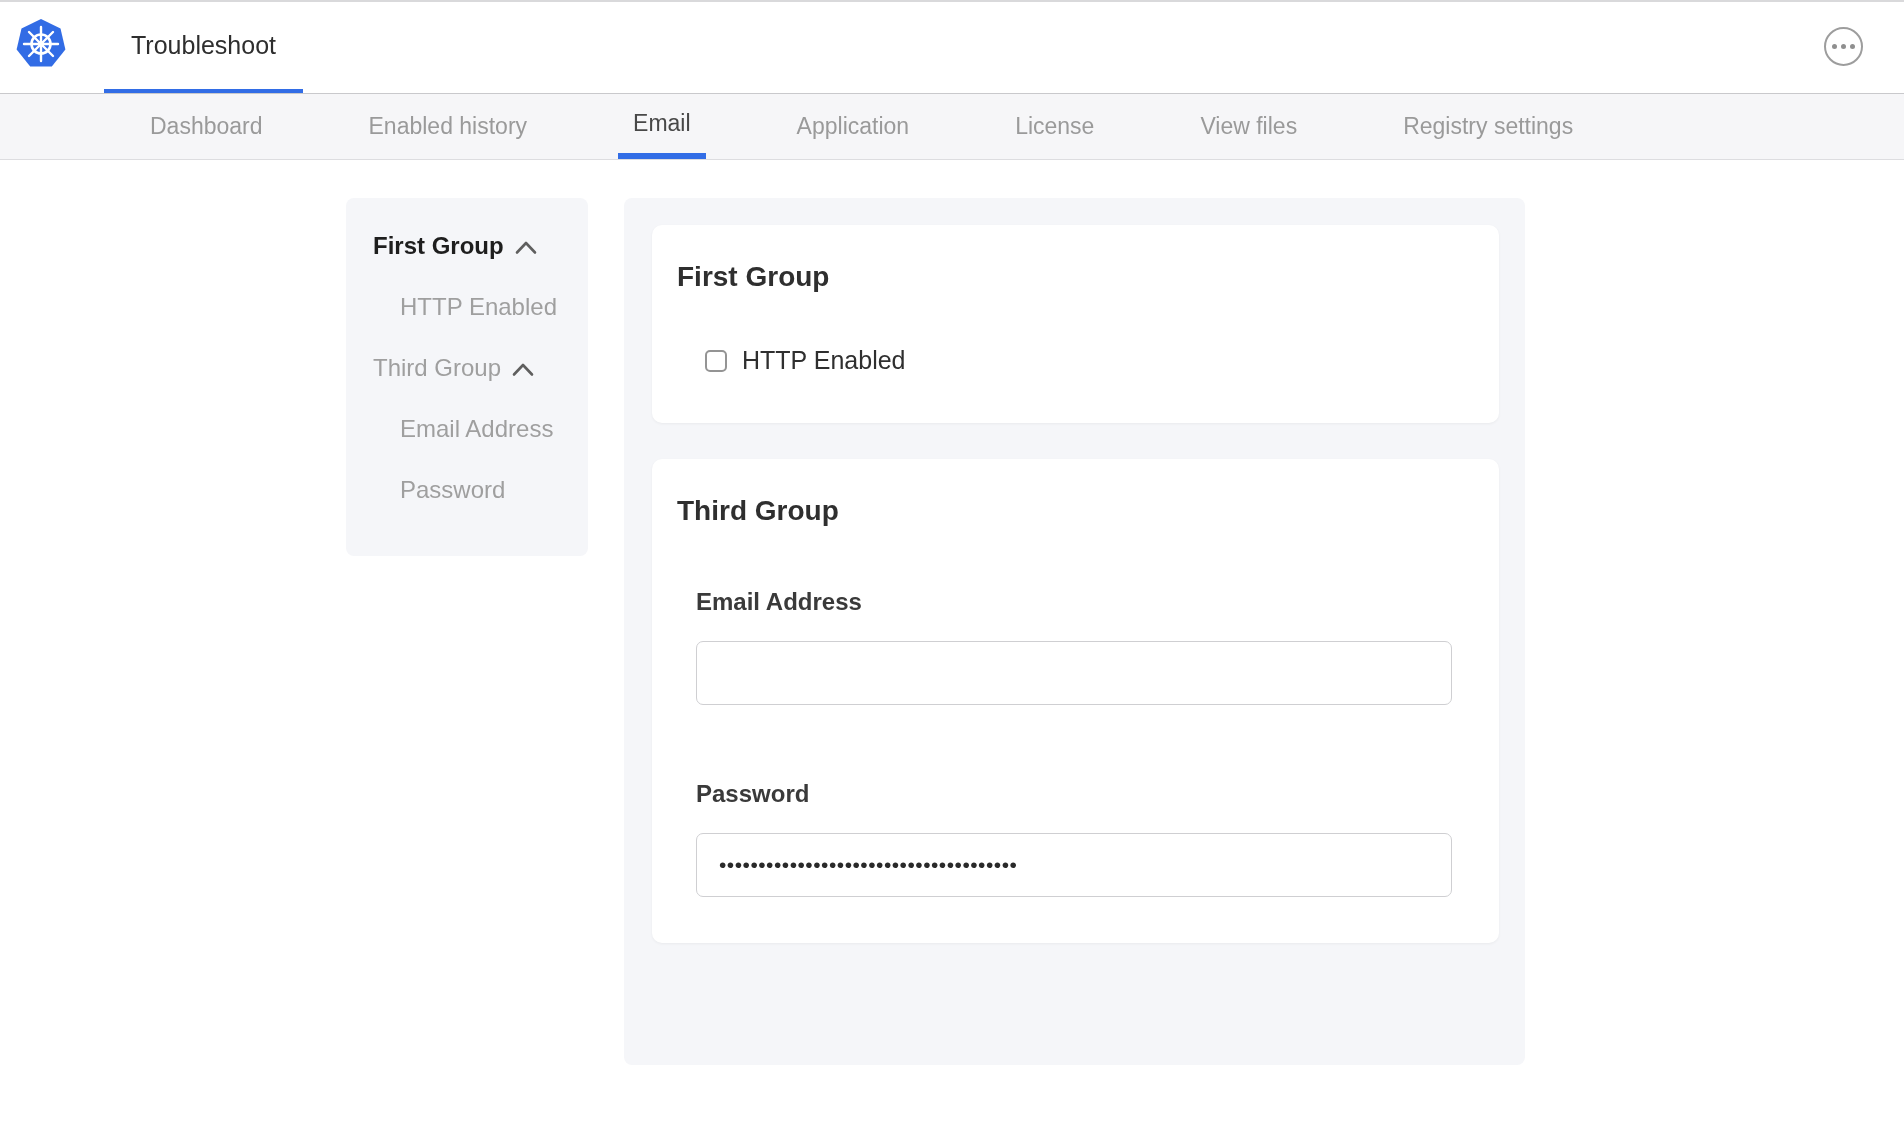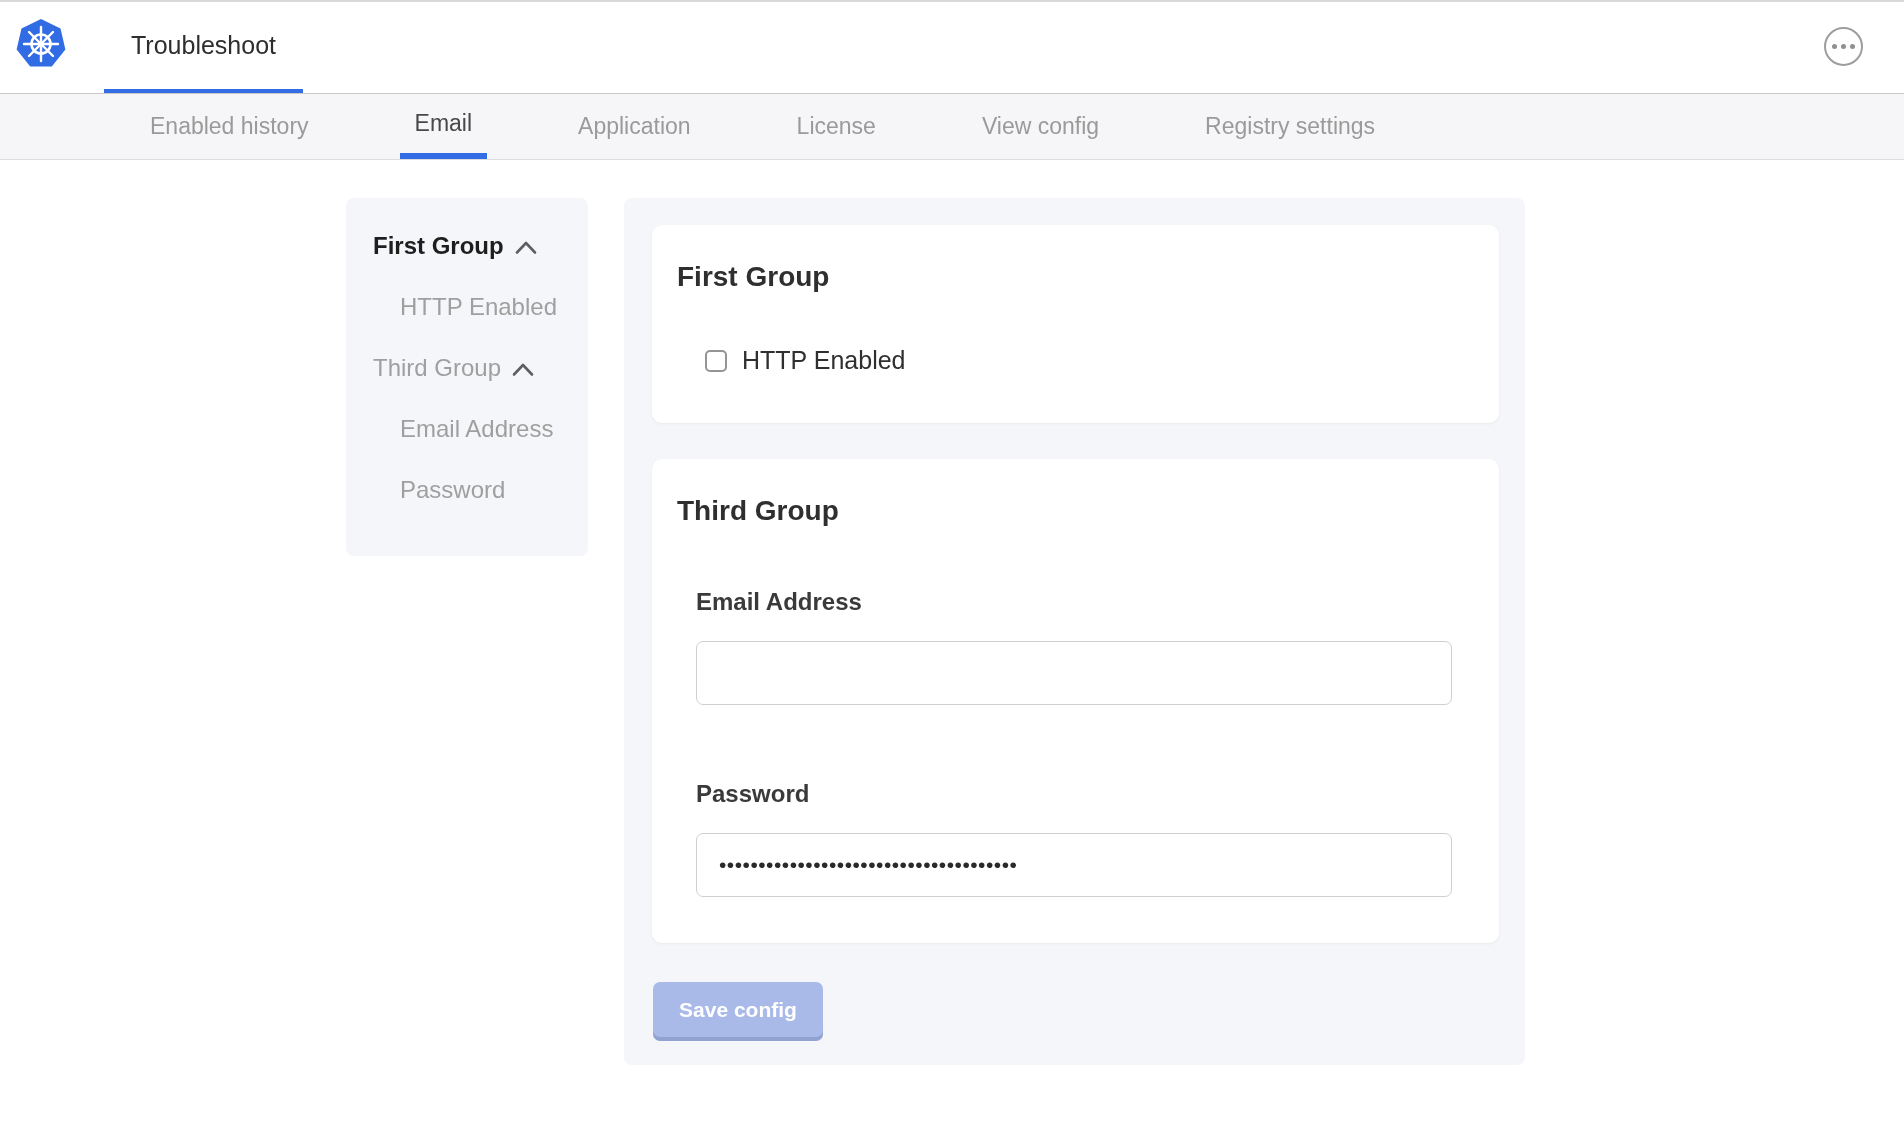--- a/index.html
+++ b/index.html
@@ -76,33 +76,36 @@
 
   <div class="menu-btn">
     <span class="dot"></span>
     <span class="dot"></span>
     <span class="dot"></span>
   </div>
 </div>
 
 <div class="subnav">
   <div class="nav-tab">
+      <span>Dashboard</span>
+    </div>
+  <div class="nav-tab">
       <span>Enabled history</span>
     </div>
   <div class="nav-tab active">
       <span>Email</span>
     </div>
   <div class="nav-tab">
       <span>Application</span>
     </div>
   <div class="nav-tab">
       <span>License</span>
     </div>
   <div class="nav-tab">
-      <span>View config</span>
+      <span>View files</span>
     </div>
   <div class="nav-tab">
       <span>Registry settings</span>
     </div>
 </div>
 
 <div class="cfg-sidebar">
   <div class="side-item group-active">
     <span>First Group</span>
     <svg class="chev" width="22" height="15" viewBox="0 0 22 15">
@@ -139,14 +142,13 @@
   <div class="card card-third">
     <div class="card-title">Third Group</div>
 
     <div class="field-label lbl-email">Email Address</div>
     <input class="field-input" type="text" value="" style="">
 
     <div class="field-label lbl-password">Password</div>
     <input class="field-input pwd" type="text" value="••••••••••••••••••••••••••••••••••••••" style="">
   </div>
 
-  <button class="save-btn">Save config</button>
 </div>
 
 </body></html>

